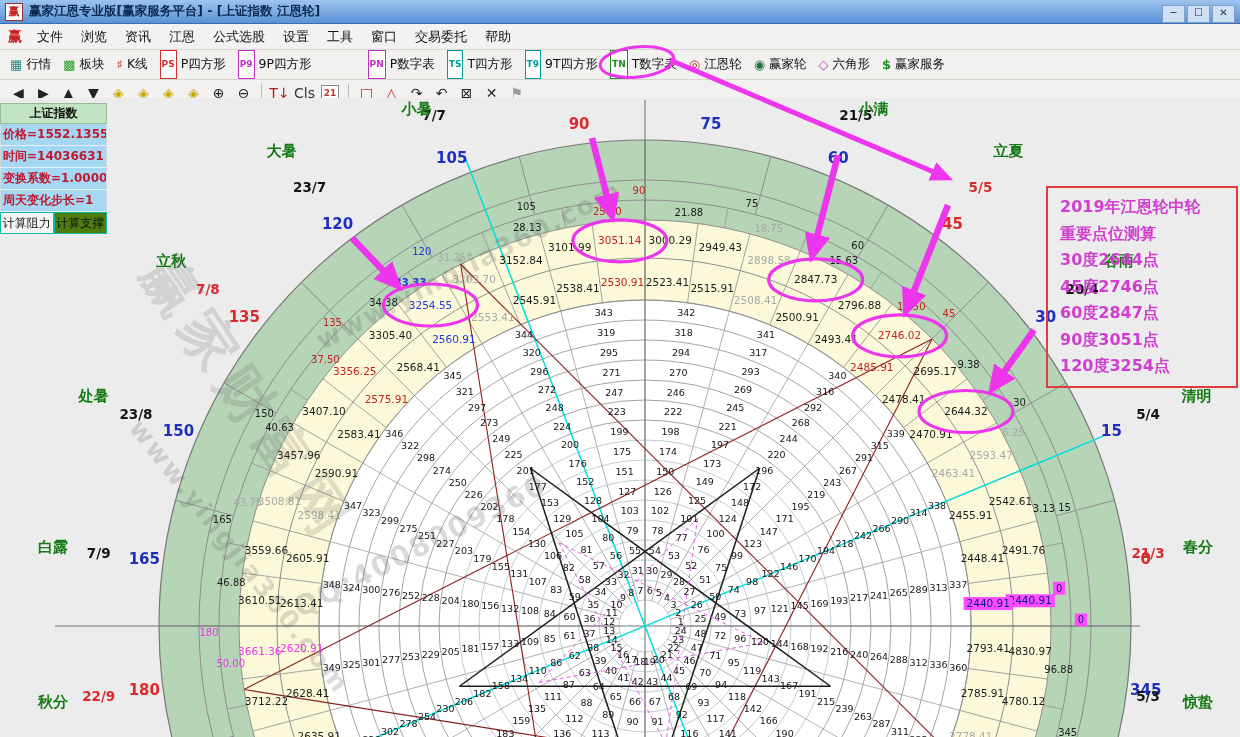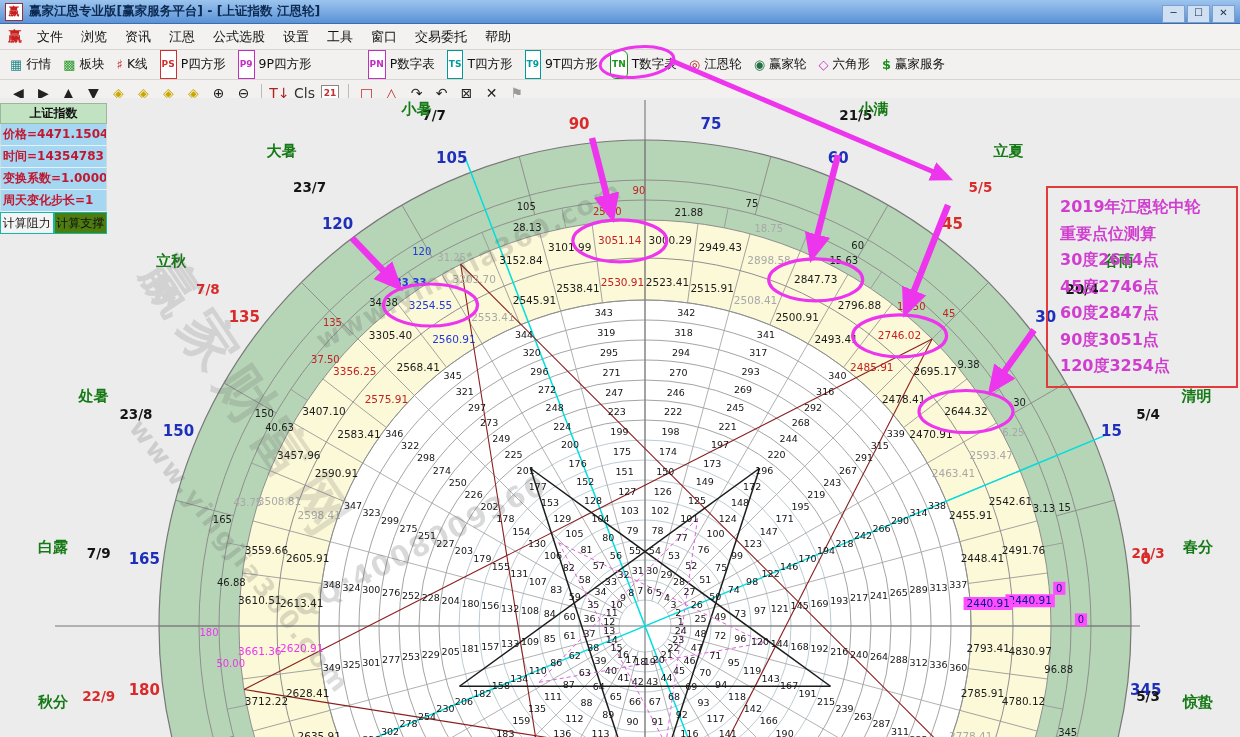--- a/index.html
+++ b/index.html
@@ -103,21 +103,21 @@
     </span>
     <span class="tb-item">
       <span class="badge" style="color: rgb(0, 154, 154); border-color: rgb(0, 154, 154);">TS</span>
       <span>T四方形</span>
     </span>
     <span class="tb-item">
       <span class="badge" style="color: rgb(0, 154, 154); border-color: rgb(0, 154, 154);">T9</span>
       <span>9T四方形</span>
     </span>
     <span class="tb-item">
-      <span class="badge" style="color: rgb(32, 144, 32); border-color: rgb(32, 144, 32); border-radius: 6px;">TN</span>
+      <span class="badge" style="color: rgb(32, 144, 32); border-color: rgb(32, 144, 32);">TN</span>
       <span>T数字表</span>
     </span>
     <span class="tb-item">
       <span class="ic" style="color: rgb(176, 32, 32); font-weight: bold;">◎</span>
       <span>江恩轮</span>
     </span>
     <span class="tb-item">
       <span class="ic" style="color: rgb(32, 112, 64); font-weight: bold;">◉</span>
       <span>赢家轮</span>
     </span>
@@ -886,22 +886,22 @@
       <text x="1198" y="609.4241367553709" text-anchor="middle" font-size="15" fill="#157a15" font-weight="bold">惊蛰</text>
       <text transform="translate(140,175) rotate(56)" font-size="56" fill="#555" opacity="0.17" font-weight="bold" letter-spacing="10">赢家财富网</text>
       <text transform="translate(322,252) rotate(-27)" font-size="26" fill="#555" opacity="0.2" font-weight="bold" letter-spacing="2">www.yingjia360.com</text>
       <text transform="translate(128,330) rotate(52)" font-size="26" fill="#555" opacity="0.2" font-weight="bold" letter-spacing="2">www.yingjia360.com</text>
       <text transform="translate(300,520) rotate(-27)" font-size="28" fill="#555" opacity="0.22" font-weight="bold" letter-spacing="2">QQ:4008009360</text>
     </svg>
 
   <div class="panel">
     <div class="panel-header">上证指数</div>
     <div id="panel-rows">
-        <div class="panel-row">价格=4471.1504</div>
-        <div class="panel-row">时间=14354783</div>
+        <div class="panel-row">价格=1552.1355</div>
+        <div class="panel-row">时间=14036631</div>
         <div class="panel-row">变换系数=1.00000</div>
         <div class="panel-row">周天变化步长=1</div>
       </div>
     <div class="panel-btns" id="panel-btns">
         <div class="panel-btn">计算阻力</div>
         <div class="panel-btn green">计算支撑</div>
       </div>
   </div>
 
   <div class="redbox" id="redbox">

